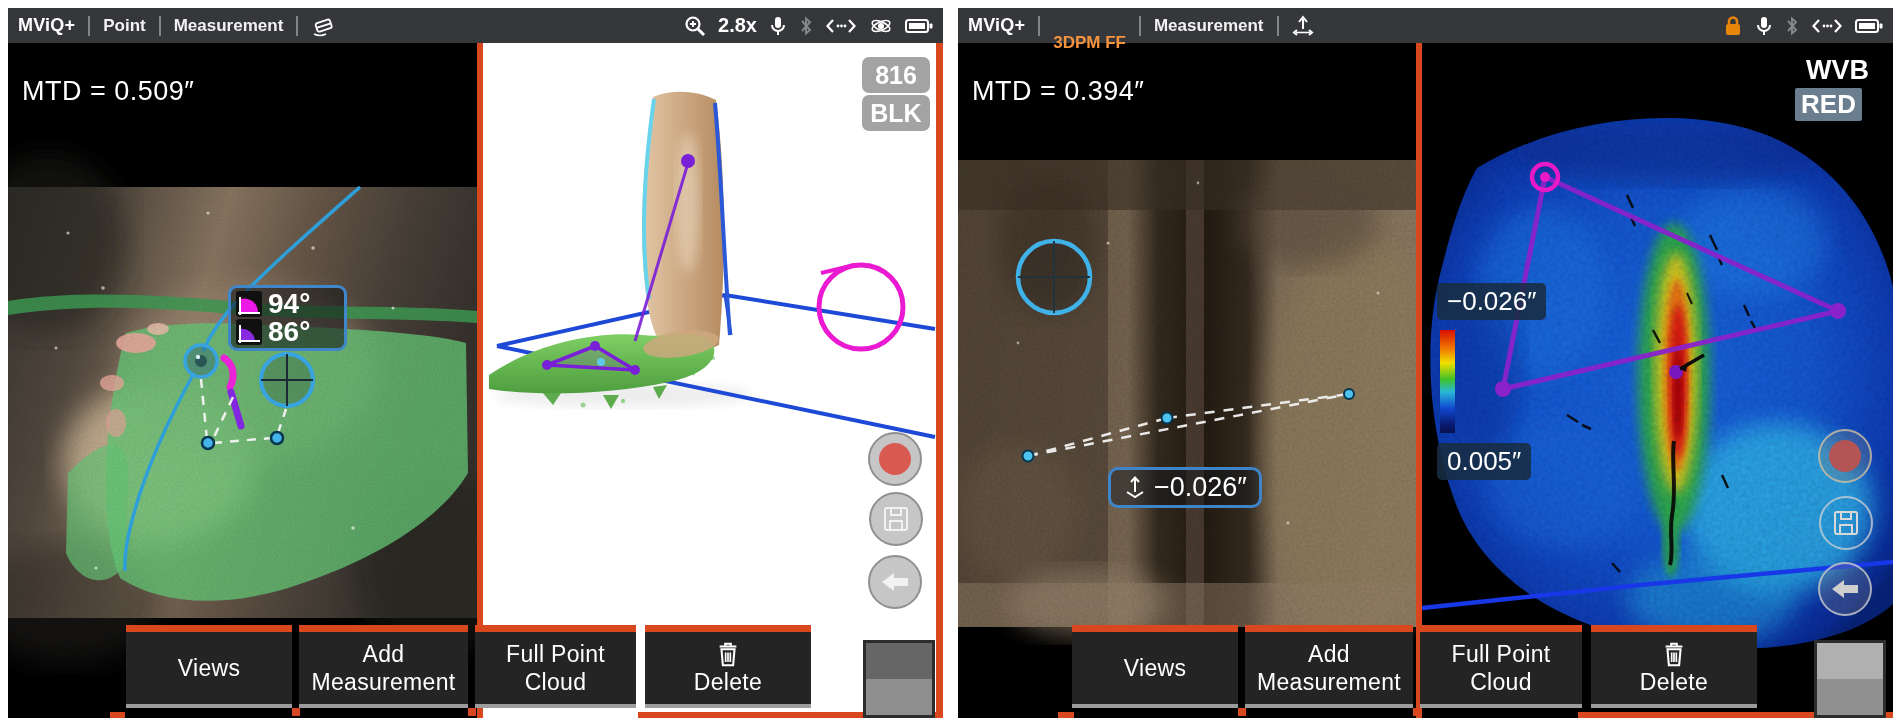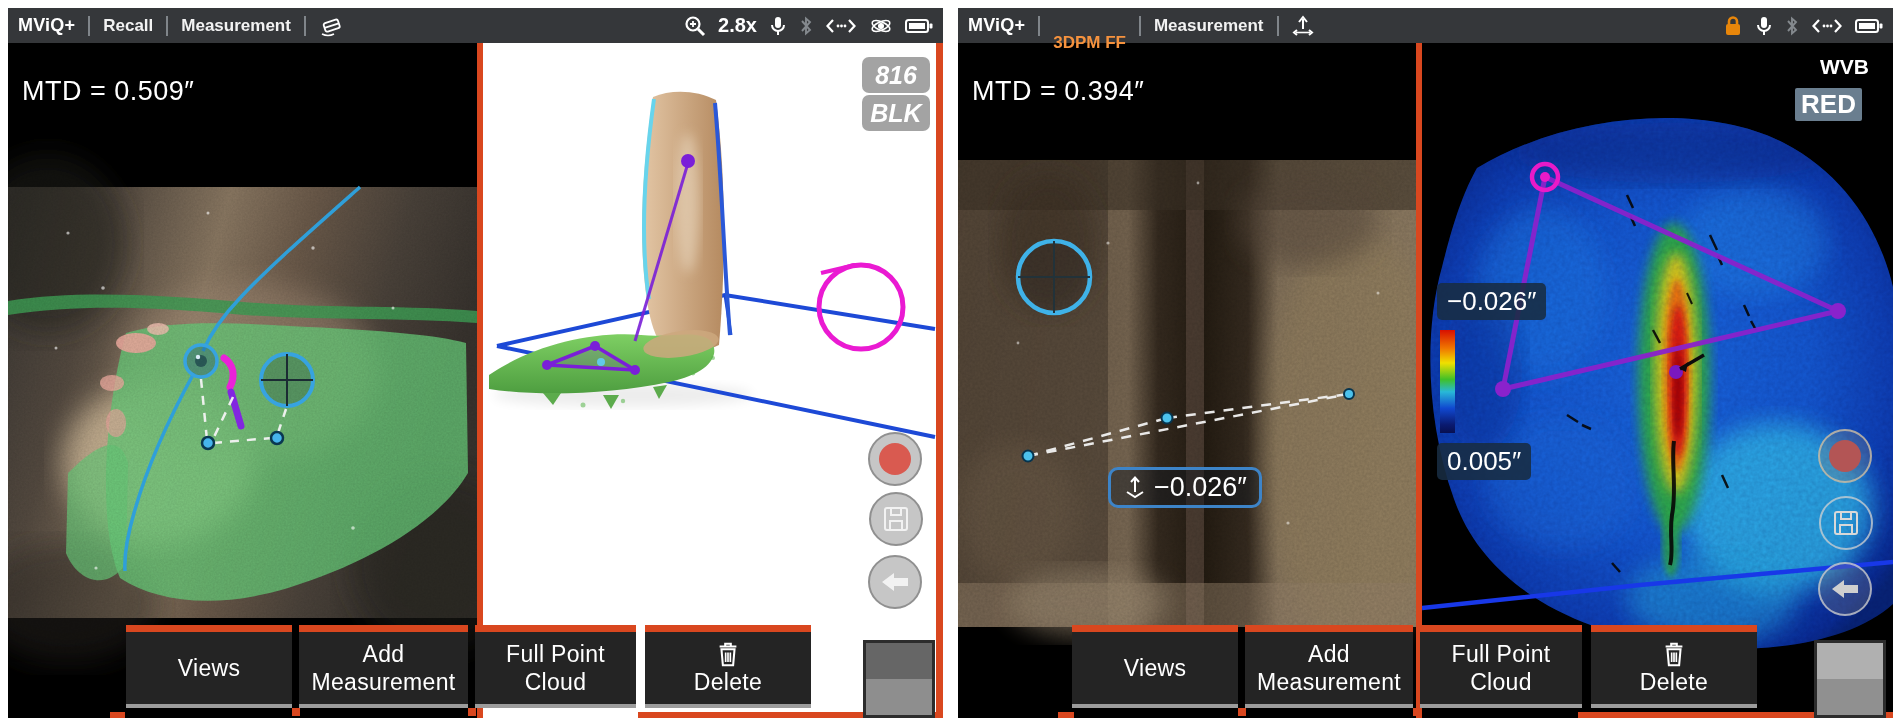--- a/index.html
+++ b/index.html
@@ -44,22 +44,22 @@
                 display:flex; align-items:center; justify-content:center; z-index:5; }
   .cb-light { background:rgba(195,195,195,.95); border:2px solid #909090; }
   .cb-dark  { background:rgba(130,130,130,.30); border:2px solid rgba(210,210,210,.75); }
   .rec-dot { width:32px; height:32px; border-radius:50%; }
   .rec-red   { background:#d95a50; }
   .rec-muted { background:#b35555; }
 
   
   .badge { position:absolute; width:68px; height:36px; border-radius:7px;
            background:rgba(158,158,158,.95); color:#fff; font-size:25px; font-weight:700;
-           display:flex; align-items:center; justify-content:center; z-index:4;font-style:italic; }
-  .wvb { position:absolute; right:24px; top:47px; color:#fff; font-size:21px; font-weight:600; z-index:4; }
+           display:flex; align-items:center; justify-content:center; z-index:4; }
+  .wvb { position:absolute; right:24px; top:47px; color:#fff; font-size:27px; font-weight:600; z-index:4; }
   .red-badge { position:absolute; right:31px; top:80px; width:67px; height:33px;
                background:rgba(125,148,168,.85); color:#fff; font-size:26px; font-weight:600;
                display:flex; align-items:center; justify-content:center; z-index:4; border-radius:2px; }
 
   
   .chip { position:absolute; background:rgba(24,44,66,.88); color:#fff; font-size:26px;
           padding:3px 10px; border-radius:5px; z-index:4; white-space:nowrap; }
   .scalebar { position:absolute; left:482px; top:322px; width:15px; height:103px; z-index:4;
               background:linear-gradient(#d81000,#f07800 18%,#f0e000 32%,#40c028 48%,
                           #28b8d8 60%,#1048d0 76%,#0a1a70 92%,#081050); }
@@ -80,21 +80,21 @@
 <body>
 
 <div class="stage">
 
   <section class="panel" id="panel-left">
 
     <header class="topbar">
       <div class="tb-left">
         <span class="brand">MViQ+</span>
         <span class="sep"></span>
-        <span class="menu-item">Recall</span>
+        <span class="menu-item">Point</span>
         <span class="sep"></span>
         <span class="menu-item">Measurement</span>
         <span class="sep"></span>
         <span class="tb-icon">
           <svg width="27" height="23" viewBox="0 0 27 23">
               <g transform="rotate(-18 13 11)" fill="none" stroke="#fff" stroke-width="1.8">
                 <rect x="5" y="7" width="15" height="9" rx="2"></rect>
                 <line x1="5" y1="11.5" x2="20" y2="11.5"></line>
               </g>
               <path d="M3,20 q6,3 12,0" fill="none" stroke="#fff" stroke-width="1.6"></path>
@@ -214,20 +214,42 @@
       </g>
       <g>
         <circle cx="279" cy="337" r="26" fill="rgba(5,25,35,0.2)" stroke="#37a3e0" stroke-width="4"></circle>
         <line x1="253" y1="337" x2="305" y2="337" stroke="#1b2b33" stroke-width="2"></line>
         <line x1="279" y1="311" x2="279" y2="363" stroke="#1b2b33" stroke-width="2"></line>
       </g>
     </svg>
 
     <div class="mtd">MTD = 0.509″</div>
 
+    <div class="angle-box">
+      <div class="angle-row">
+        <span class="tb-icon">
+          <svg width="26" height="26" viewBox="0 0 26 26">
+              <rect width="26" height="26" rx="3" fill="#101010"></rect>
+              <path d="M4,22 L4,8 A14,14 0 0 1 22,22 Z" fill="#ee18e8"></path>
+              <path d="M2,22 h22 M4,24 V6" stroke="#fff" stroke-width="2" fill="none"></path>
+            </svg>
+        </span>
+        <span>94°</span>
+      </div>
+      <div class="angle-row">
+        <span class="tb-icon">
+          <svg width="26" height="26" viewBox="0 0 26 26">
+              <rect width="26" height="26" rx="3" fill="#101010"></rect>
+              <path d="M4,22 L4,10 A13,13 0 0 1 19,22 Z" fill="#8a2ae0"></path>
+              <path d="M2,22 h22 M4,24 V6" stroke="#fff" stroke-width="2" fill="none"></path>
+            </svg>
+        </span>
+        <span>86°</span>
+      </div>
+    </div>
 
     <div class="divider" style="left:469px"></div>
 
     <svg class="abs" style="left:475px;top:35px;z-index:1" width="453" height="675" viewBox="0 0 453 675">
       <defs>
         <linearGradient id="P_tan" x1="0" y1="0" x2="1" y2="0">
           <stop offset="0" stop-color="#e3c6a5"></stop>
             <stop offset="1" stop-color="#b58a60"></stop>
         </linearGradient>
         <linearGradient id="P_grn" x1="0" y1="0" x2="0" y2="1">

